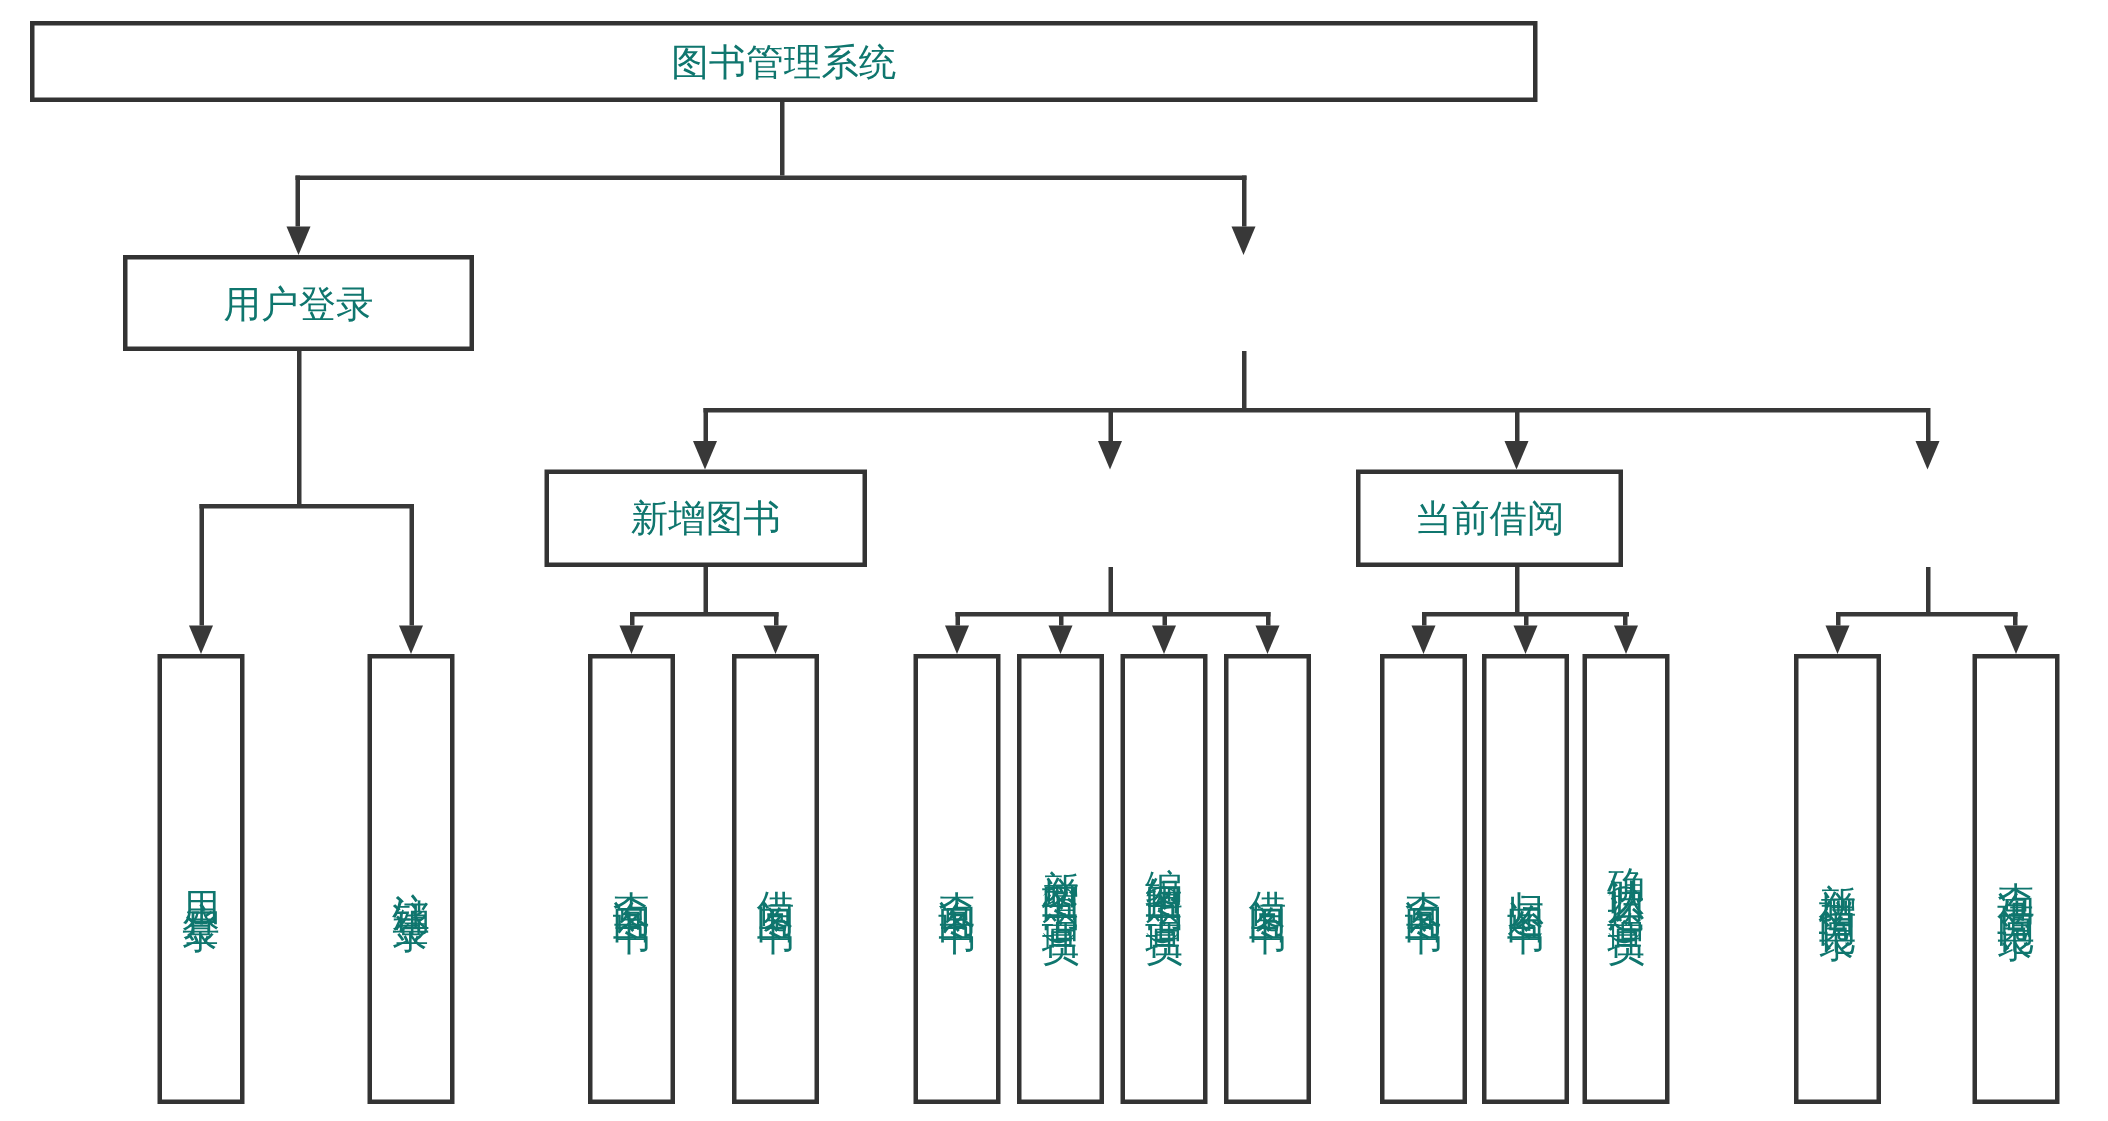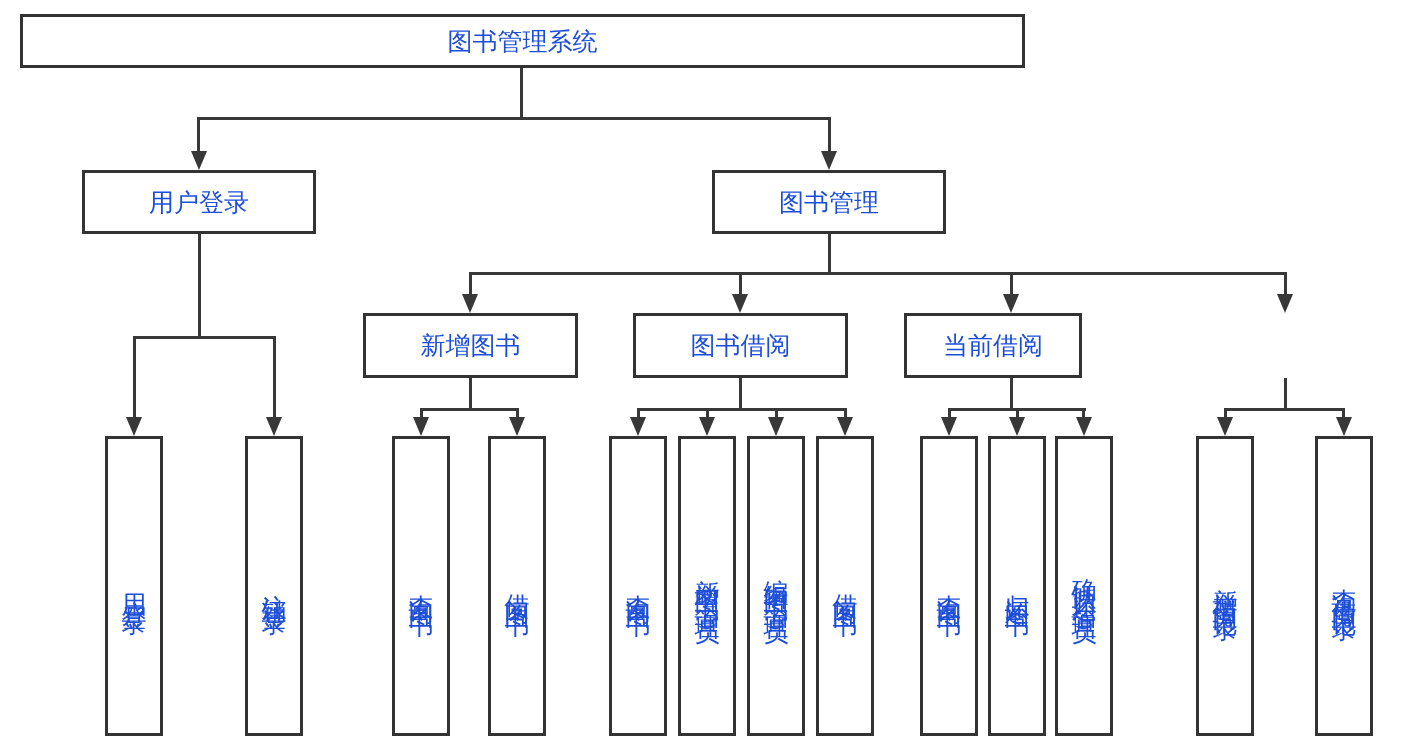--- a/index.html
+++ b/index.html
@@ -9,21 +9,21 @@
     background:#ffffff;
     font-family:"DejaVu Sans","Liberation Sans",sans-serif;
     overflow:hidden;
   }
   .box {
     position:absolute;
     box-sizing:border-box;
     border:3px solid #333333;
     background:#ffffff;
     display:flex; align-items:center; justify-content:center;
-    color:#1d4ed8;
+    color:#0f766e;
     font-size:25px;
     white-space:nowrap;
     z-index:2;
   }
   .leaf { z-index:2; }
   .vtext {
     writing-mode:vertical-rl;
     text-orientation:mixed;
     letter-spacing:6px;
     line-height:1;
@@ -61,23 +61,20 @@
     <div class="hline" style="left:197px;top:117px;width:634px;"></div>
     <div class="vline" style="left:197px;top:117px;height:34px;"></div>
     <div class="arrow" style="left:191px;top:151px;"></div>
     <div class="vline" style="left:828px;top:117px;height:34px;"></div>
     <div class="arrow" style="left:821px;top:151px;"></div>
   </div>
 
   <div class="box" style="left:82px;top:170px;width:234px;height:64px;">
     <span>用户登录</span>
   </div>
-  <div class="box" style="left:712px;top:170px;width:234px;height:64px;">
-    <span>图书管理</span>
-  </div>
 
   <div>
     <div class="vline" style="left:198px;top:234px;height:102px;"></div>
     <div class="hline" style="left:133px;top:336px;width:143px;"></div>
     <div class="vline" style="left:133px;top:336px;height:81px;"></div>
     <div class="arrow" style="left:126px;top:417px;"></div>
     <div class="vline" style="left:273px;top:336px;height:81px;"></div>
     <div class="arrow" style="left:266px;top:417px;"></div>
   </div>
 
@@ -89,23 +86,20 @@
     <div class="vline" style="left:739px;top:272px;height:22px;"></div>
     <div class="arrow" style="left:732px;top:294px;"></div>
     <div class="vline" style="left:1010px;top:272px;height:22px;"></div>
     <div class="arrow" style="left:1003px;top:294px;"></div>
     <div class="vline" style="left:1284px;top:272px;height:22px;"></div>
     <div class="arrow" style="left:1277px;top:294px;"></div>
   </div>
 
   <div class="box" style="left:363px;top:313px;width:215px;height:65px;">
     <span>新增图书</span>
-  </div>
-  <div class="box" style="left:633px;top:313px;width:215px;height:65px;">
-    <span>图书借阅</span>
   </div>
   <div class="box" style="left:904px;top:313px;width:178px;height:65px;justify-content:center;">
     <span>当前借阅</span>
   </div>
 
   <div>
     <div class="vline" style="left:469px;top:378px;height:30px;"></div>
     <div class="hline" style="left:420px;top:408px;width:99px;"></div>
     <div class="vline" style="left:420px;top:408px;height:9px;"></div>
     <div class="arrow" style="left:413px;top:417px;"></div>

